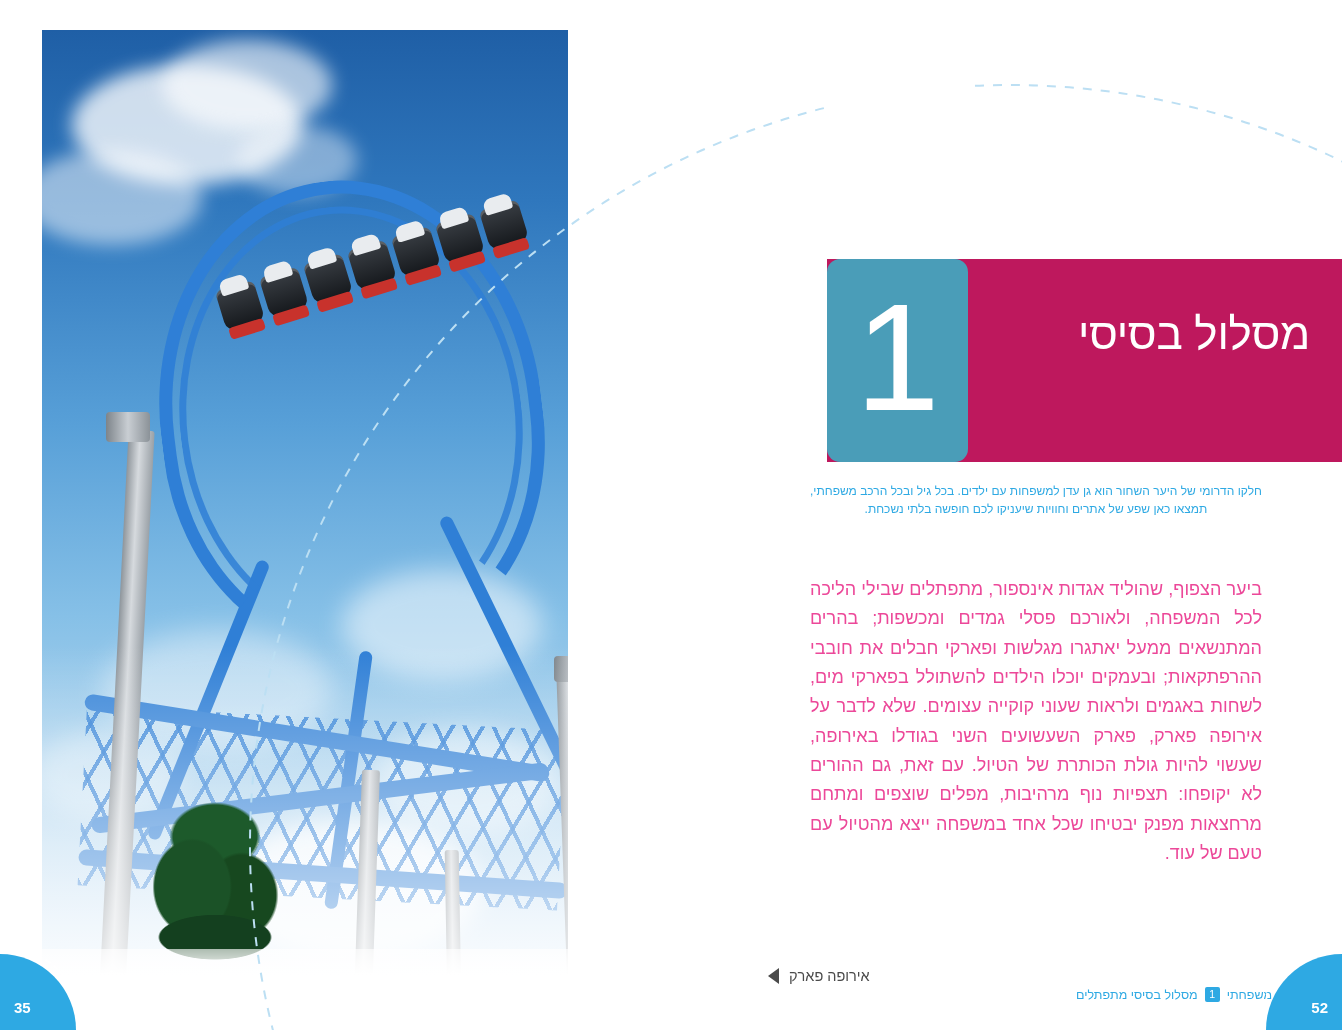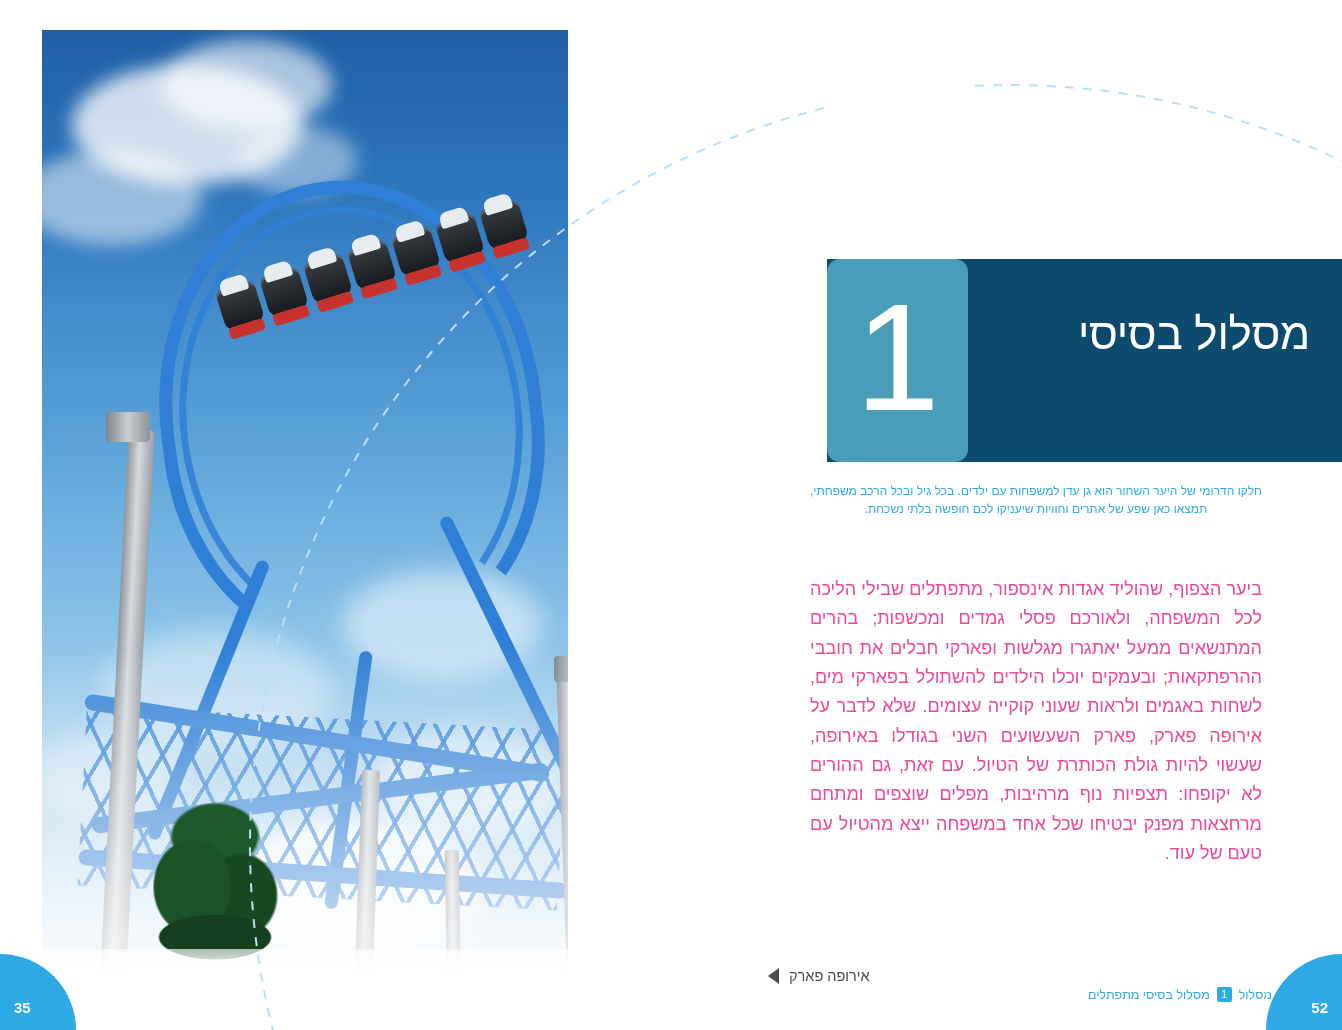--- a/index.html
+++ b/index.html
@@ -116,21 +116,21 @@
     position:absolute; left:0; right:0; bottom:0; height:26px;
     background:linear-gradient(180deg,rgba(255,255,255,.65),#ffffff);
   }
 
   
   .arc-svg{ position:absolute; left:0; top:0; width:1342px; height:1030px; pointer-events:none; }
 
   
   .banner{
     position:absolute; left:827px; top:259px; right:0; height:203px;
-    background:#0c4a6e;
+    background:#be185d;
   }
   .banner-title{
     position:absolute; right:32px; top:50px; left:170px;
     direction:rtl; text-align:right; color:#ffffff;
     font-size:44px; line-height:1.12; font-weight:400; letter-spacing:-.3px;
   }
   .num-badge{
     position:absolute; left:827px; top:259px; width:141px; height:203px;
     background:#4a9db8; border-radius:13px;
     display:flex; align-items:center; justify-content:center;
@@ -289,21 +289,21 @@
 
 <p class="intro">חלקו הדרומי של היער השחור הוא גן עדן למשפחות עם ילדים. בכל גיל ובכל הרכב משפחתי, תמצאו כאן שפע של אתרים וחוויות שיעניקו לכם חופשה בלתי נשכחת.</p>
 <p class="body-text">ביער הצפוף, שהוליד אגדות אינספור, מתפתלים שבילי הליכה לכל המשפחה, ולאורכם פסלי גמדים ומכשפות; בהרים המתנשאים ממעל יאתגרו מגלשות ופארקי חבלים את חובבי ההרפתקאות; ובעמקים יוכלו הילדים להשתולל בפארקי מים, לשחות באגמים ולראות שעוני קוקייה עצומים. שלא לדבר על אירופה פארק, פארק השעשועים השני בגודלו באירופה, שעשוי להיות גולת הכותרת של הטיול. עם זאת, גם ההורים לא יקופחו: תצפיות נוף מרהיבות, מפלים שוצפים ומתחם מרחצאות מפנק יבטיחו שכל אחד במשפחה ייצא מהטיול עם טעם של עוד.</p>
 
 <div class="foot-left">
   <span>אירופה פארק</span>
   <span class="tri"></span>
 </div>
 
 <div class="foot-right">
-  <span>מסלול</span>
+  <span>משפחתי</span>
   <span class="mini-badge">1</span>
   <span>מסלול בסיסי מתפתלים</span>
 </div>
 
 <div class="corner corner-l">
   <div class="disc"></div>
   <div class="dash"></div>
   <span class="pnum">35</span>
 </div>
 

